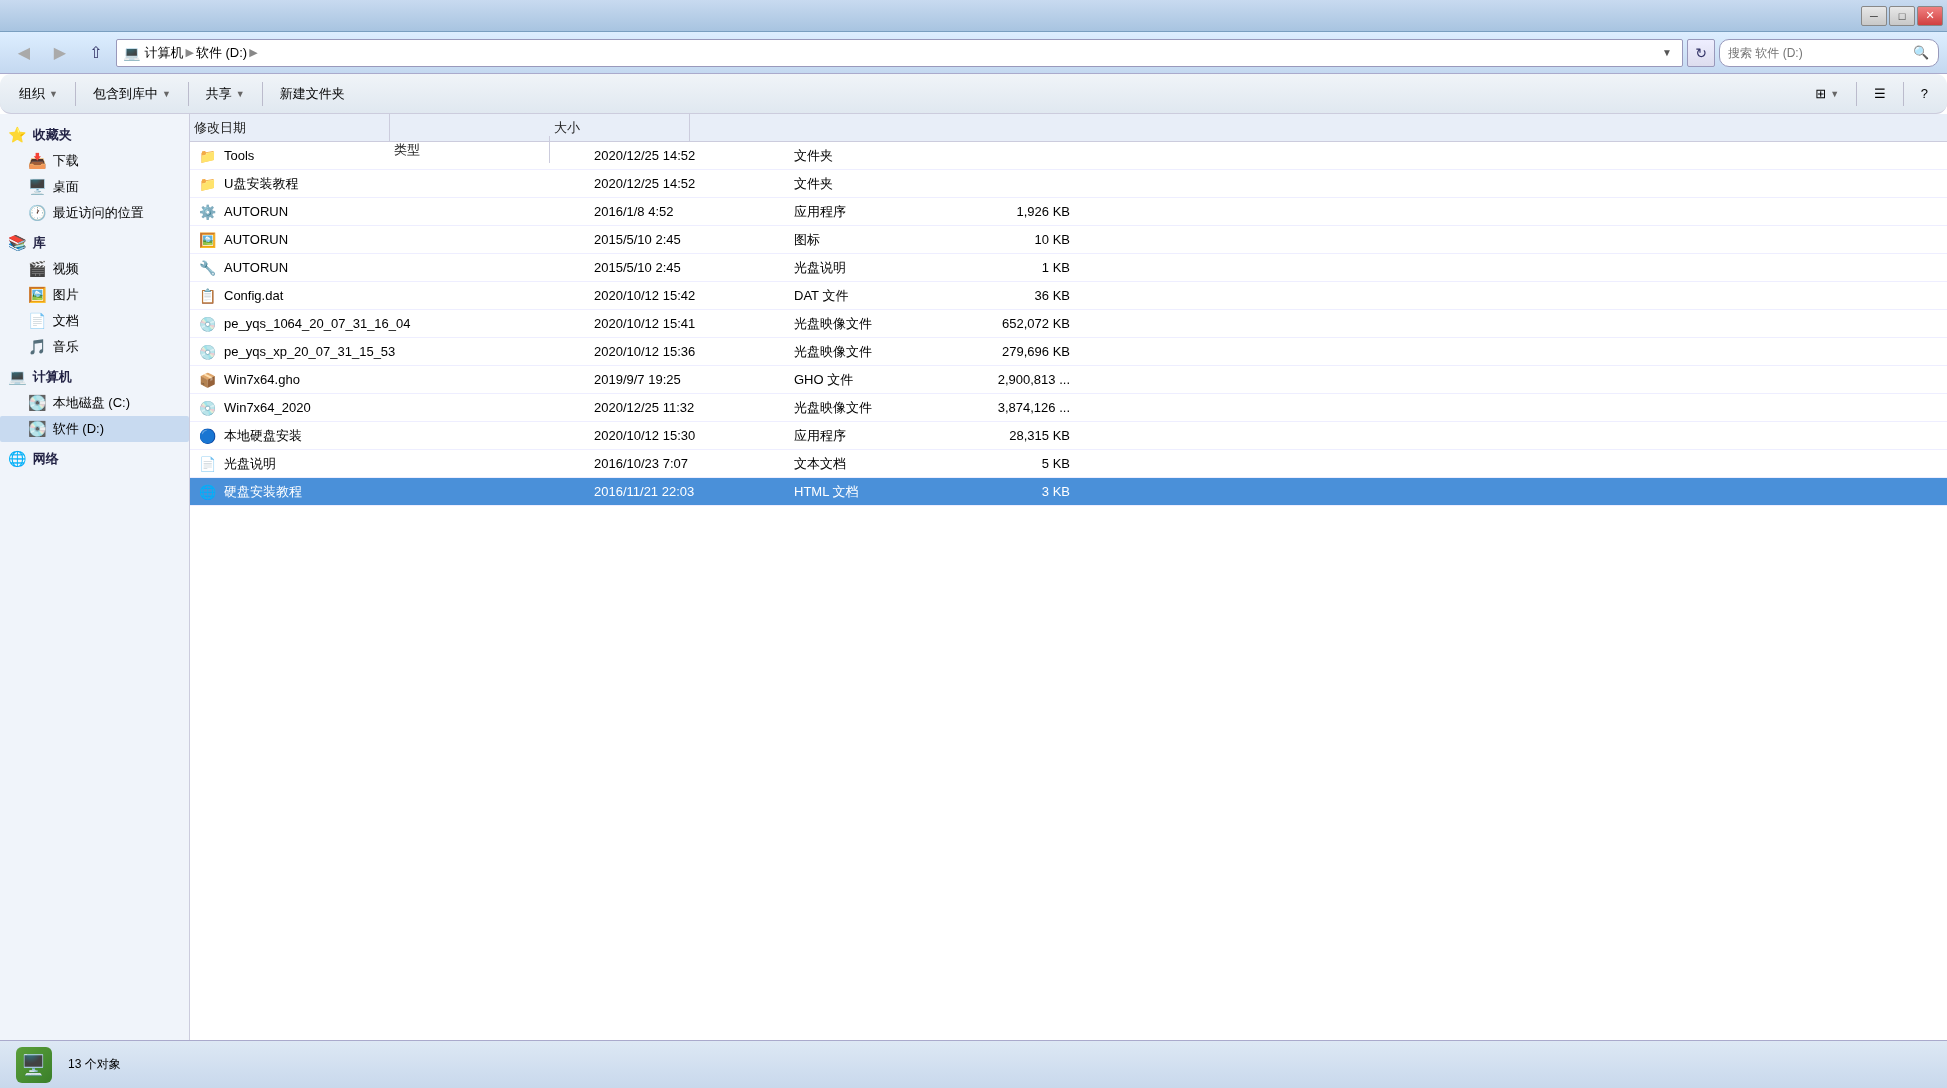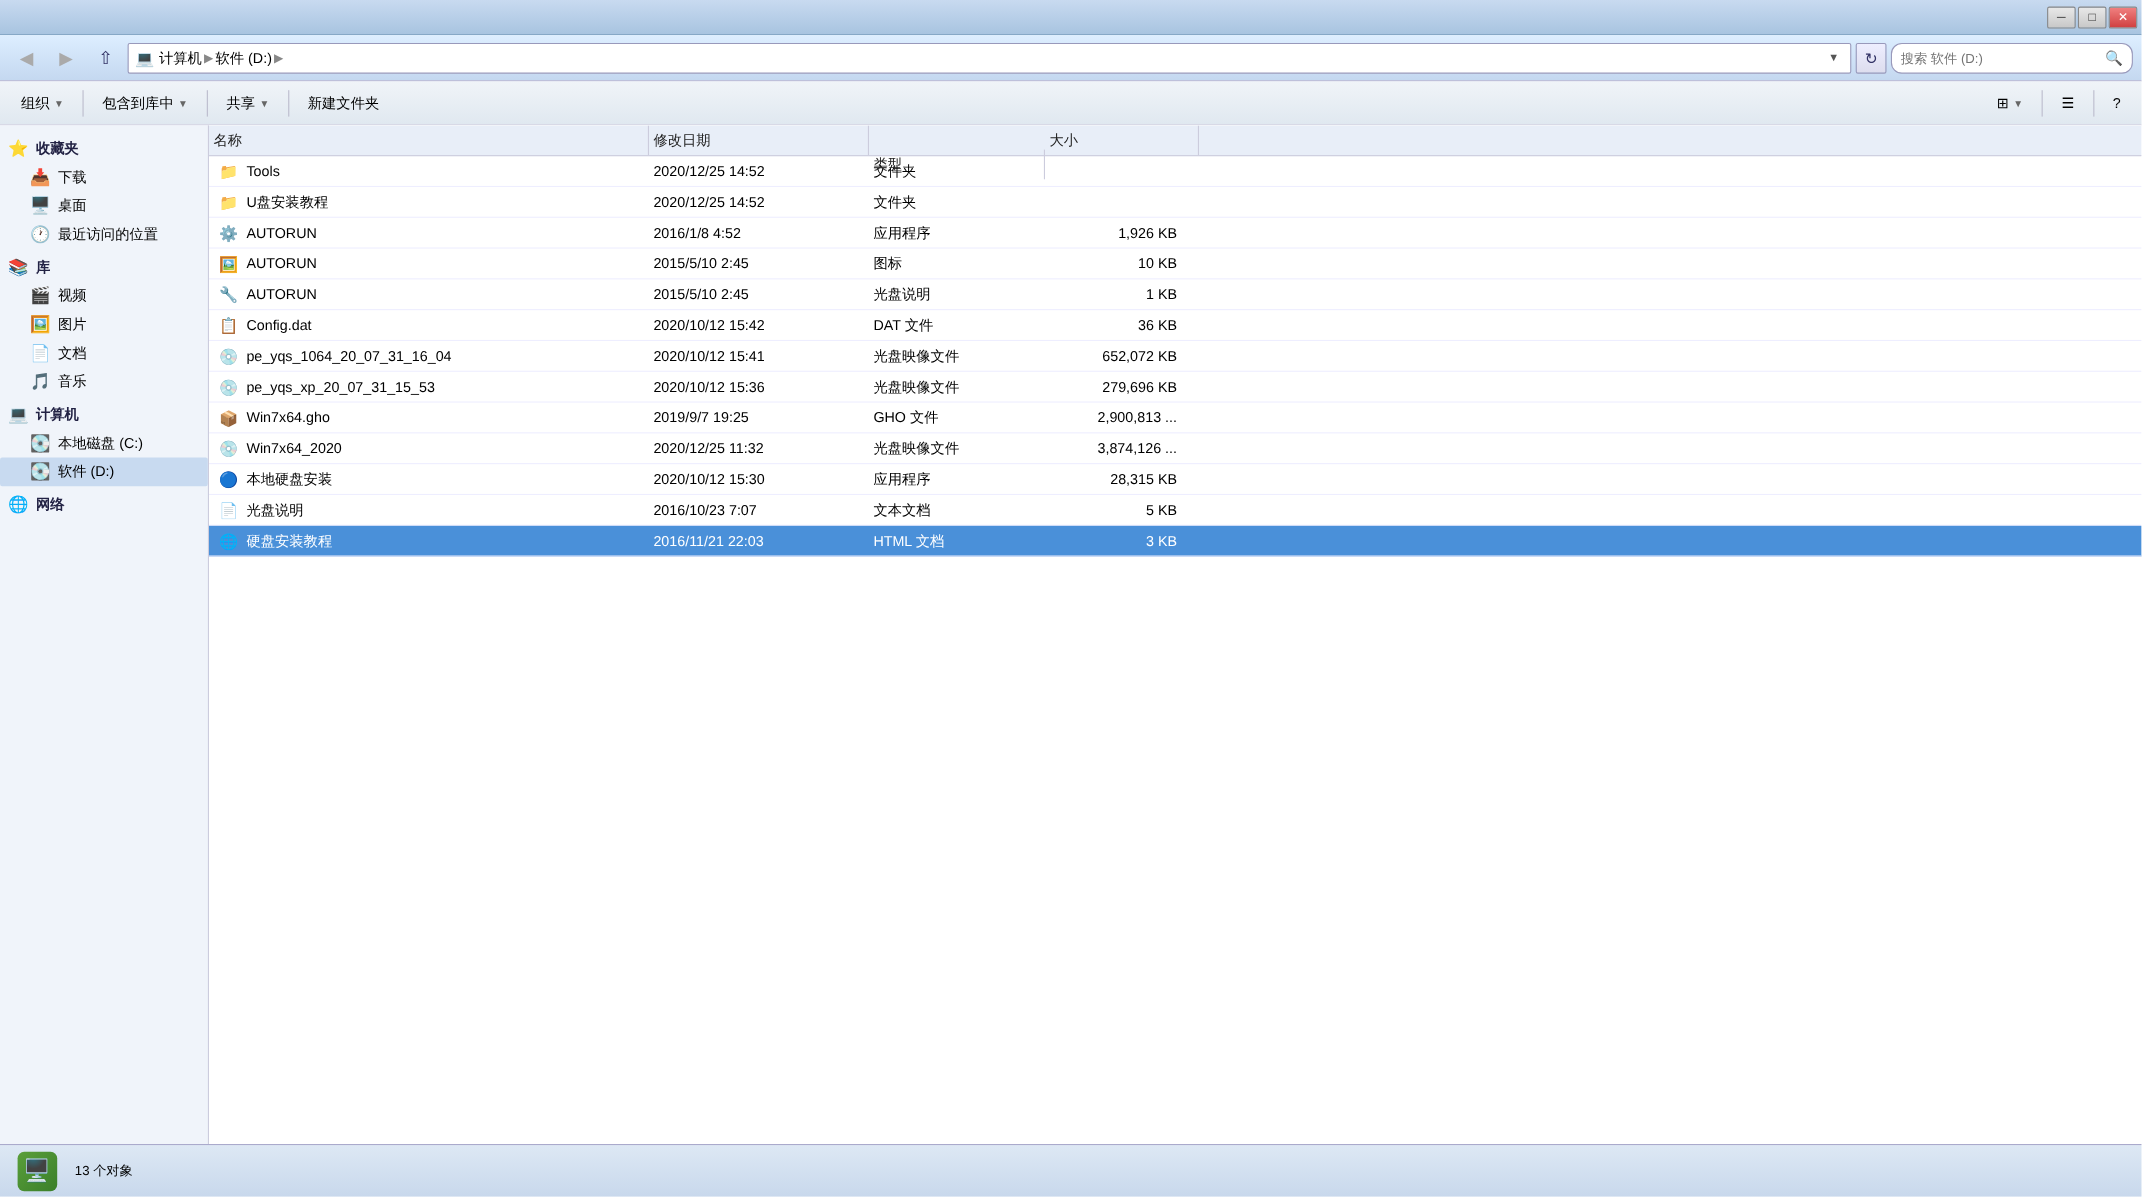--- a/index.html
+++ b/index.html
@@ -138,20 +138,21 @@
 
     
     .toolbar {
       height: 40px;
       background: linear-gradient(to bottom, #f0f4f8, #e0e8f0);
       border-bottom: 1px solid #ccd;
       display: flex;
       align-items: center;
       padding: 0 8px;
       gap: 2px;
+      border-radius: 11px;
     }
     .tool-btn {
       height: 30px;
       padding: 0 10px;
       border: 1px solid transparent;
       background: transparent;
       border-radius: 3px;
       cursor: pointer;
       display: flex;
       align-items: center;
@@ -441,23 +442,20 @@
       <div class="sidebar-group-title">
         <span class="sidebar-group-icon">🌐</span>
         <span>网络</span>
       </div>
     </div>
   </div>
 
   <div class="file-area">
 
     <div class="file-list-header">
-      <div class="col-header col-name">
-        <span>名称</span>
-      </div>
       <div class="col-header col-date">
         <span>修改日期</span>
       </div>
       <div class="col-header col-type">
         <span>类型</span>
       </div>
       <div class="col-header col-size">
         <span>大小</span>
       </div>
     </div>

